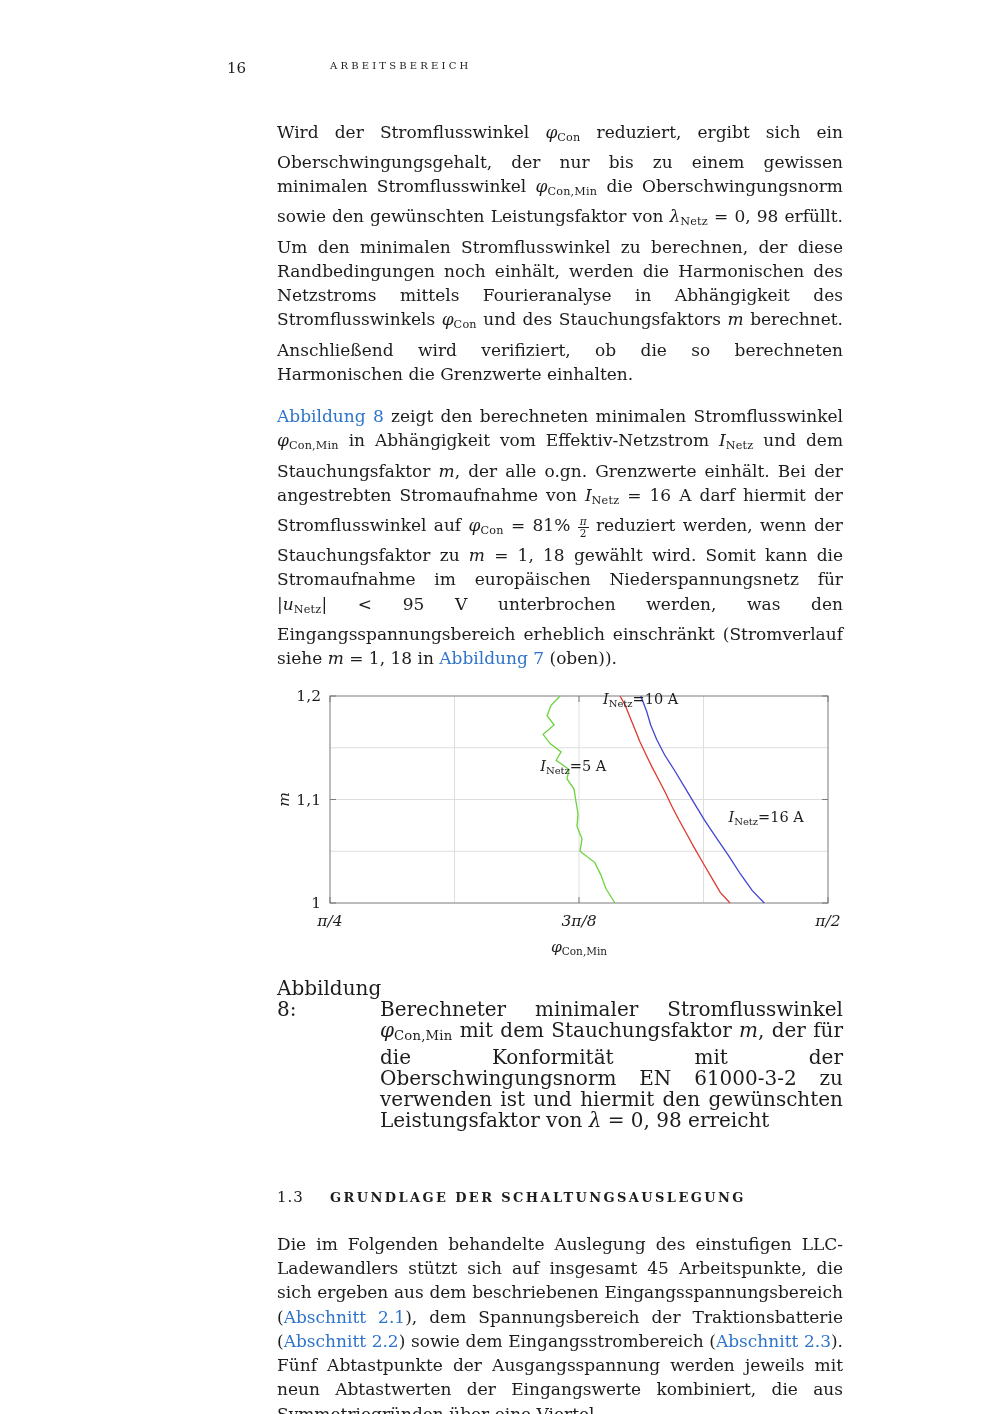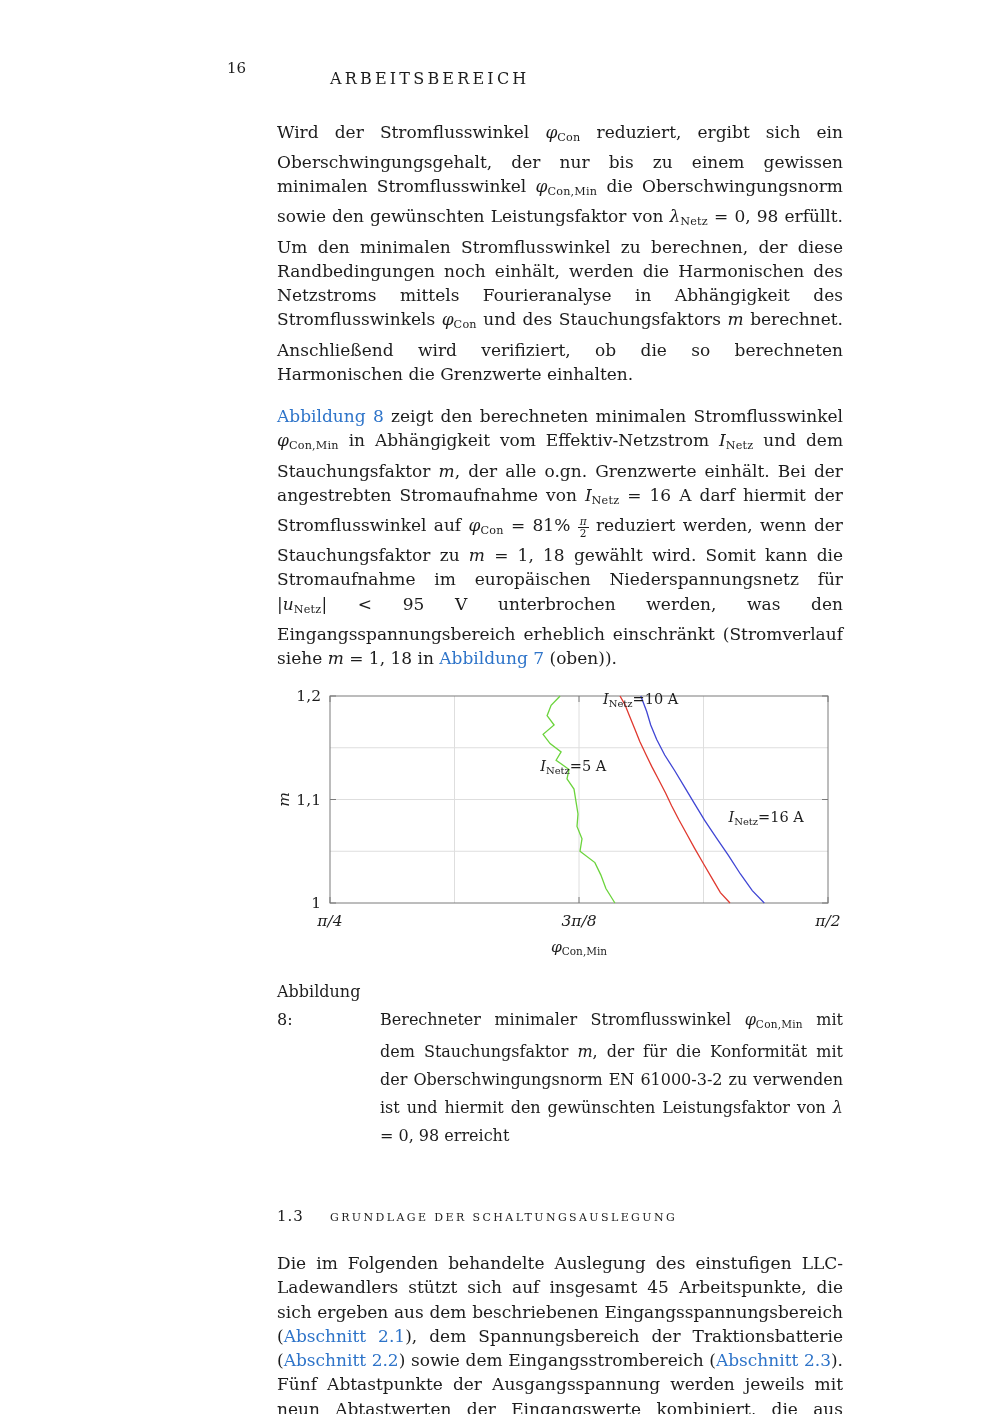--- a/index.html
+++ b/index.html
@@ -4,42 +4,42 @@
 <style>
   :root { --link-color:#2e74c9; --text-color:#1c1c1c; }
   html,body { margin:0; padding:0; }
   body {
     width:1000px; height:1414px; background:#ffffff; position:relative;
     font-family:"DejaVu Serif", serif; color:var(--text-color);
     -webkit-font-smoothing:antialiased;
   }
   .runhead { position:absolute; top:58px; left:227px; width:620px; height:22px; }
   .runhead .pagenum { font-size:15px; }
-  .runhead .runtitle { position:absolute; left:103px; top:11px; font-size:16px; letter-spacing:3.2px; }
+  .runhead .runtitle { position:absolute; left:103px; top:2px; font-size:10px; letter-spacing:3.2px; }
   .col { position:absolute; left:277px; top:120px; width:566px; }
   p.body {
     font-size:17px; line-height:24.3px; text-align:justify;
     margin:0 0 18px 0;
   }
   .seg-n {}
   .seg-i { font-style:italic; }
   .seg-sub { font-size:66%; vertical-align:-0.25em; letter-spacing:0.2px; }
   .seg-link { color:var(--link-color); cursor:pointer; }
   .frac { display:inline-block; text-align:center; vertical-align:-0.6em; font-size:62%; line-height:1.1; }
   .frac .num { display:block; border-bottom:1px solid currentColor; padding:0 2px; font-style:italic; }
   .frac .den { display:block; }
   .chart-wrap { margin:14px 0 0 0; }
   .caption {
-    font-size:16px; line-height:28px; text-align:justify;
+    font-size:20px; line-height:21px; text-align:justify;
     padding-left:103px; text-indent:-103px; margin:14px 0 0 0;
   }
   .caption .cap-label { display:inline-block; width:103px; text-indent:0; }
   .sec-head { margin:57px 0 0 0; font-size:15px; }
   .sec-head .sec-num { display:inline-block; width:53px; letter-spacing:1px; }
-  .sec-head .sec-title { font-size:11px; letter-spacing:2.4px; }
+  .sec-head .sec-title { font-size:13px; letter-spacing:2.4px;font-weight:bold; }
   p.last { margin-top:26px; margin-bottom:4px; }
 </style>
 </head>
 <body>
 
 <header class="runhead">
   <span class="pagenum">16</span>
   <span class="runtitle">ARBEITSBEREICH</span>
 </header>
 

